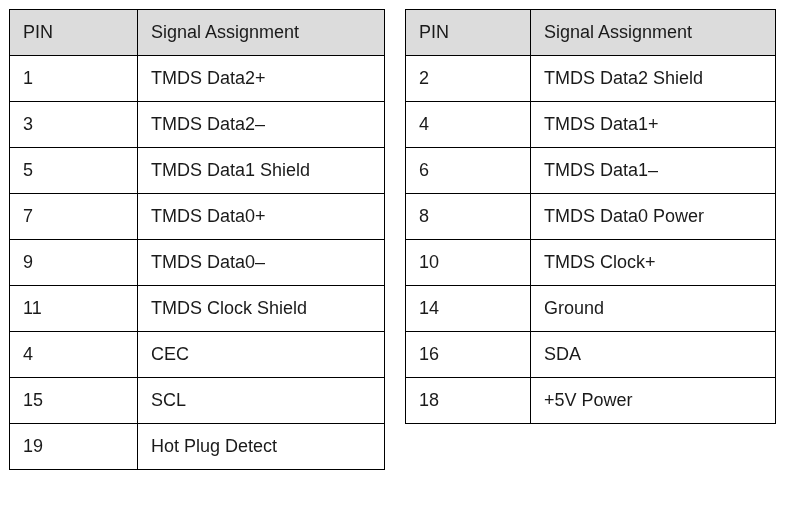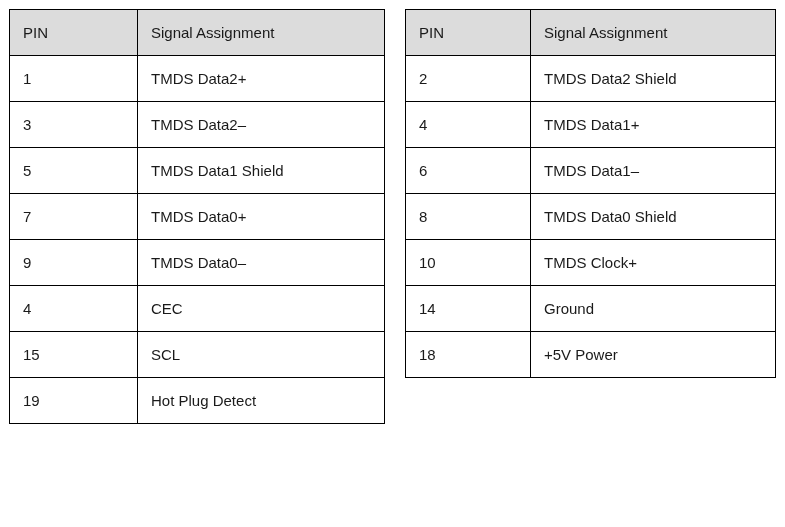--- a/index.html
+++ b/index.html
@@ -43,21 +43,21 @@
   .pin-table col.c-pin-right { width: 125px; }
   .pin-table col.c-sig-right { width: 245px; }
 
   .pin-table th,
   .pin-table td {
     border: 1.6px solid #000000;
     height: 44px;
     padding: 0 0 0 13px;
     text-align: left;
     vertical-align: middle;
-    font-size: 15px;
+    font-size: 18px;
     font-weight: normal;
     color: #1a1a1a;
     font-family: "Liberation Sans", sans-serif;
     line-height: 1.15;
     box-sizing: border-box;
     background: #ffffff;
   }
   .pin-table thead th {
     background: #dcdcdc;
     height: 46px;
@@ -99,20 +99,24 @@
       </tr>
       <tr>
         <td>7</td>
         <td>TMDS Data0+</td>
       </tr>
       <tr>
         <td>9</td>
         <td>TMDS Data0–</td>
       </tr>
       <tr>
+        <td>11</td>
+        <td>TMDS Clock Shield</td>
+      </tr>
+      <tr>
         <td>4</td>
         <td>CEC</td>
       </tr>
       <tr>
         <td>15</td>
         <td>SCL</td>
       </tr>
       <tr>
         <td>19</td>
         <td>Hot Plug Detect</td>
@@ -139,29 +143,33 @@
       <tr>
         <td>4</td>
         <td>TMDS Data1+</td>
       </tr>
       <tr>
         <td>6</td>
         <td>TMDS Data1–</td>
       </tr>
       <tr>
         <td>8</td>
-        <td>TMDS Data0 Shield</td>
+        <td>TMDS Data0 Power</td>
       </tr>
       <tr>
         <td>10</td>
         <td>TMDS Clock+</td>
       </tr>
       <tr>
         <td>14</td>
         <td>Ground</td>
+      </tr>
+      <tr>
+        <td>16</td>
+        <td>SDA</td>
       </tr>
       <tr>
         <td>18</td>
         <td>+5V Power</td>
       </tr>
     </tbody>
   </table>
 
 </div>
 

